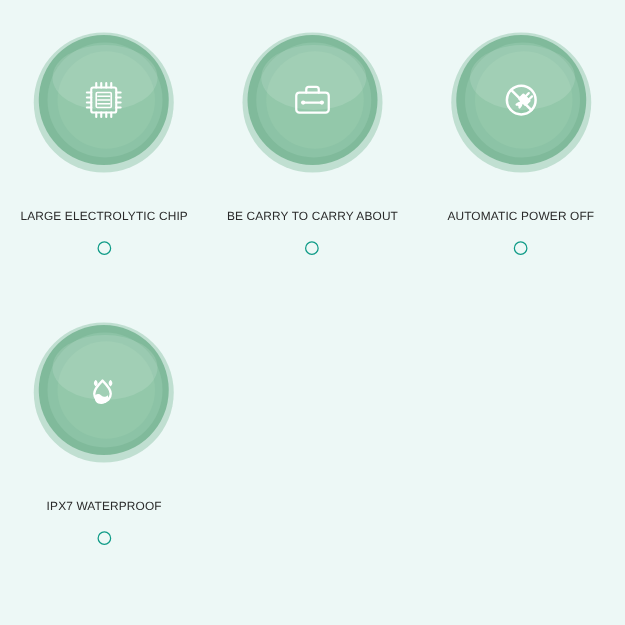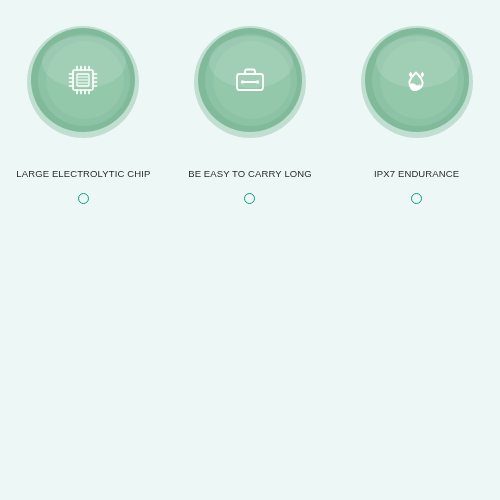--- a/index.html
+++ b/index.html
@@ -161,41 +161,62 @@
         <div class="badge-icon">
           <svg viewBox="0 0 44 44" width="44" height="44" fill="none" stroke="#ffffff" stroke-width="1.8" stroke-linecap="round" stroke-linejoin="round">
             <rect x="9" y="16" width="26" height="16" rx="2.5"></rect>
             <path d="M17 16v-2.5a2 2 0 0 1 2-2h6a2 2 0 0 1 2 2V16"></path>
             <path d="M14.5 24h15"></path>
             <circle cx="14.5" cy="24" r="1.7" fill="#ffffff" stroke="none"></circle>
             <circle cx="29.5" cy="24" r="1.7" fill="#ffffff" stroke="none"></circle>
           </svg>
         </div>
       </div>
-      <div class="feature-label">BE EASY TO CARRY LONG</div>
-      <div class="dot-marker"></div>
-    </div>
-
-
+      <div class="feature-label">BE CARRY TO CARRY ABOUT</div>
+      <div class="dot-marker"></div>
+    </div>
+
+
+    <div class="feature-cell">
+      <div class="badge-wrap">
+        <div class="ring-outer"></div>
+        <div class="ring-mid"></div>
+        <div class="ring-inner"></div>
+        <div class="ring-core"></div>
+        <div class="ring-sheen"></div>
+        <div class="badge-icon">
+          <svg viewBox="0 0 44 44" width="44" height="44" fill="none" stroke="#ffffff" stroke-width="2" stroke-linecap="round" stroke-linejoin="round">
+            <circle cx="22" cy="22" r="11.5"></circle>
+            <path d="M13.9 13.9 30.1 30.1"></path>
+            <g stroke-width="1.8">
+              <path d="M18.3 25.7c2-2 4.6-2.2 6.1-.7l.9.9 3.3-3.3-4.9-4.9-3.3 3.3.9.9c1.5 1.5 1.3 4.1-.7 6.1" fill="#ffffff" stroke="#ffffff"></path>
+              <path d="M25.7 18.8l2.3-2.3M28.3 21.4l2.3-2.3"></path>
+            </g>
+          </svg>
+        </div>
+      </div>
+      <div class="feature-label">AUTOMATIC POWER OFF</div>
+      <div class="dot-marker"></div>
+    </div>
 
 
     <div class="feature-cell">
       <div class="badge-wrap">
         <div class="ring-outer"></div>
         <div class="ring-mid"></div>
         <div class="ring-inner"></div>
         <div class="ring-core"></div>
         <div class="ring-sheen"></div>
         <div class="badge-icon">
           <svg viewBox="0 0 44 44" width="44" height="44" fill="none" stroke="#ffffff" stroke-width="1.9" stroke-linecap="round" stroke-linejoin="round">
             <path d="M21 14.5c-4.2 4.2-6.6 7.1-6.6 10.5a6.6 6.6 0 0 0 13.2 0c0-3.4-2.4-6.3-6.6-10.5z"></path>
             <path d="M15 26.3c1.8-1.5 3.3-1.5 5 0s3.4 1.5 5.3-.2c.8 4-1.6 7-5.3 7s-5.9-2.8-5-6.8z" fill="#ffffff" stroke="none"></path>
             <path d="M15.6 18.3c-1.2-1.2-1.2-2.4 0-3.7 1.2 1.3 1.2 2.5 0 3.7z" fill="#ffffff" stroke="#ffffff" stroke-width="1.2"></path>
             <path d="M27.4 18.3c-1.2-1.2-1.2-2.4 0-3.7 1.2 1.3 1.2 2.5 0 3.7z" fill="#ffffff" stroke="#ffffff" stroke-width="1.2"></path>
           </svg>
         </div>
       </div>
-      <div class="feature-label">IPX7 ENDURANCE</div>
+      <div class="feature-label">IPX7 WATERPROOF</div>
       <div class="dot-marker"></div>
     </div>
 
   </div>
 </div>
 
 </body></html>

